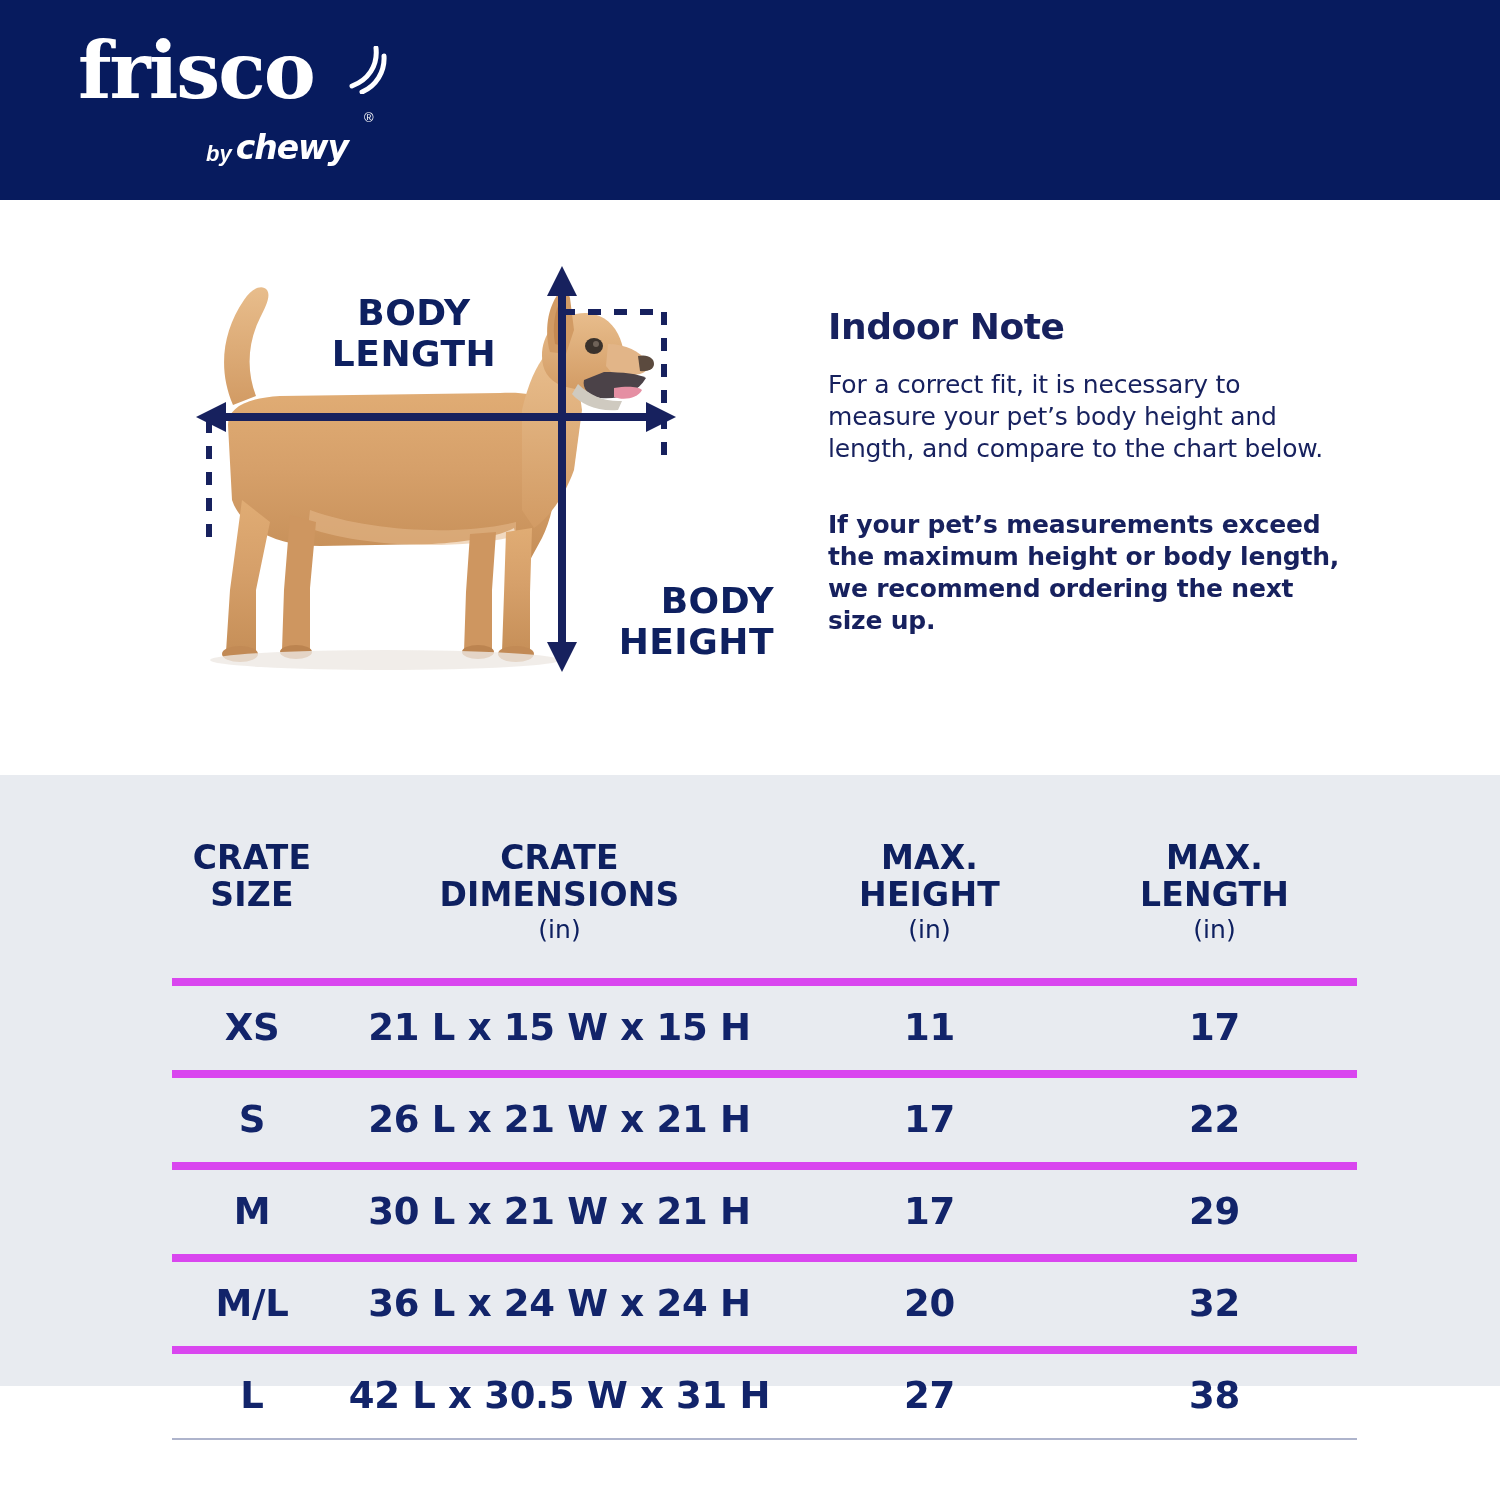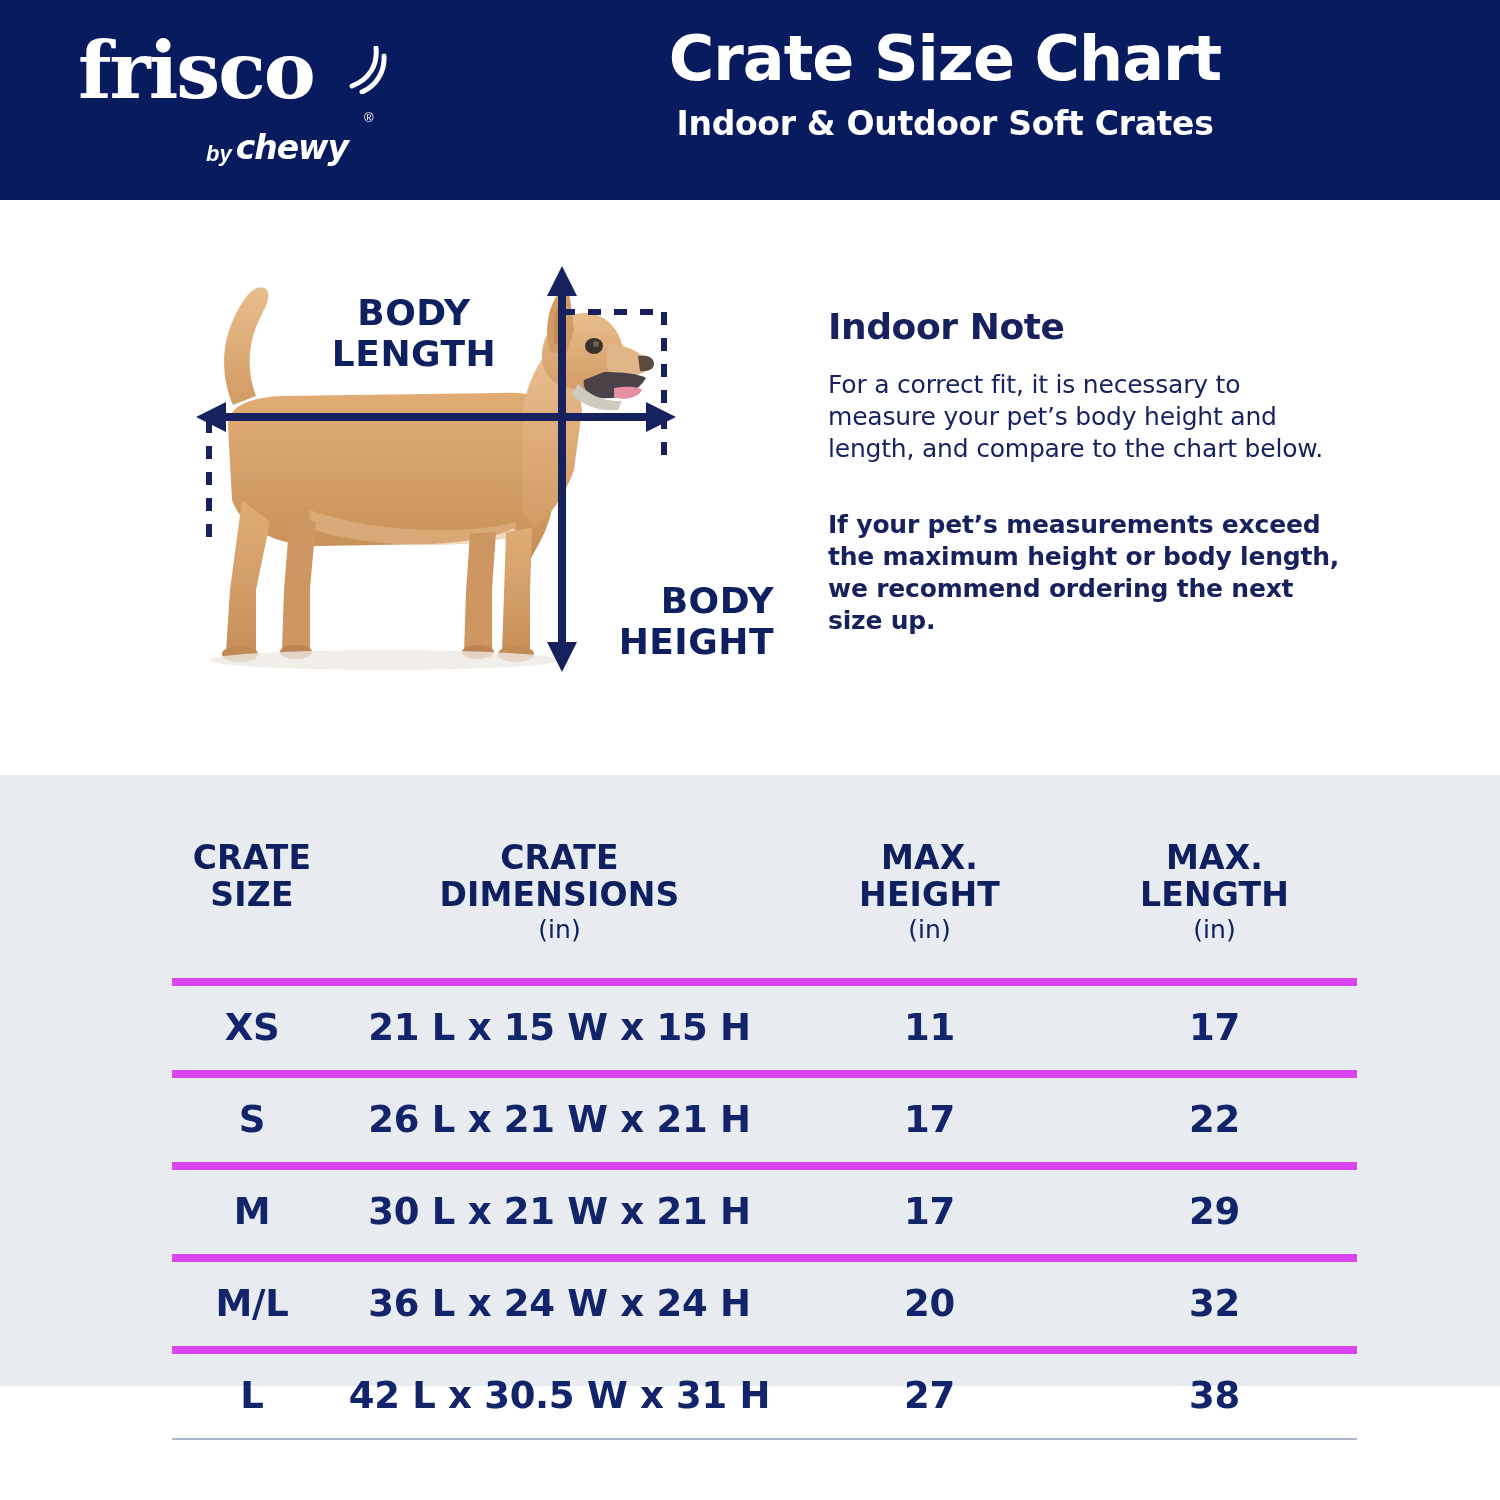--- a/index.html
+++ b/index.html
@@ -177,24 +177,20 @@
         <path d="M6 40 C22 34 32 20 30 2" stroke="#ffffff" stroke-width="5" fill="none" stroke-linecap="round"></path>
         <path d="M16 46 C30 40 39 26 38 10" stroke="#ffffff" stroke-width="5" fill="none" stroke-linecap="round"></path>
       </svg>
       <div class="logo-reg">®</div>
       <div class="logo-by">
         <span class="by">by</span>
         <span class="chewy">chewy</span>
       </div>
     </div>
 
-    <div class="title-block">
-      <div class="chart-title">Crate Size Chart</div>
-      <div class="chart-sub">Indoor &amp; Outdoor Soft Crates</div>
-    </div>
   </div>
 
   <div class="mid">
 
     <div class="dogpanel">
 
       <svg class="dogsvg" width="620" height="420" viewBox="0 0 620 420">
         <defs>
           <linearGradient id="fur" x1="0" y1="0" x2="0" y2="1">
             <stop offset="0%" stop-color="#E0AC74"></stop>

